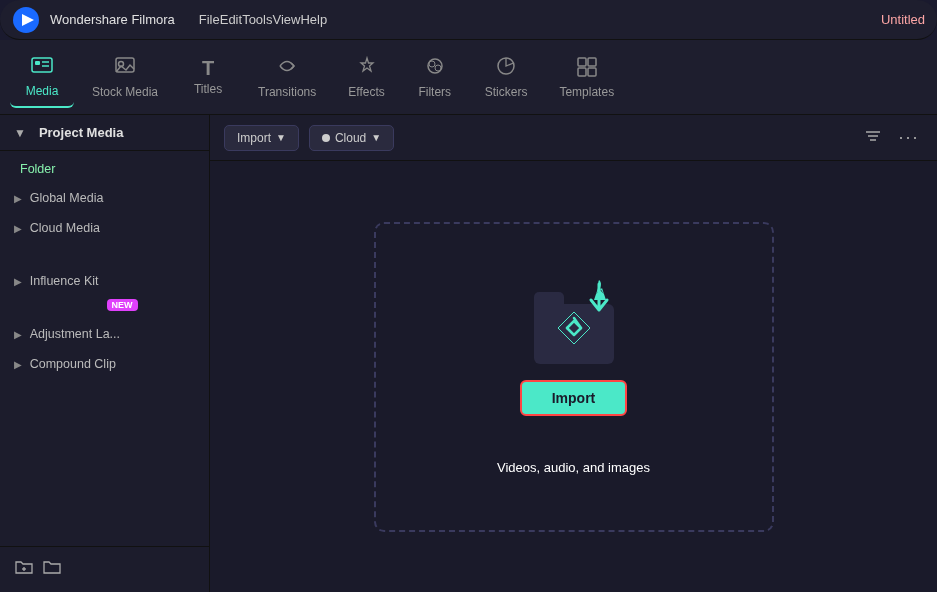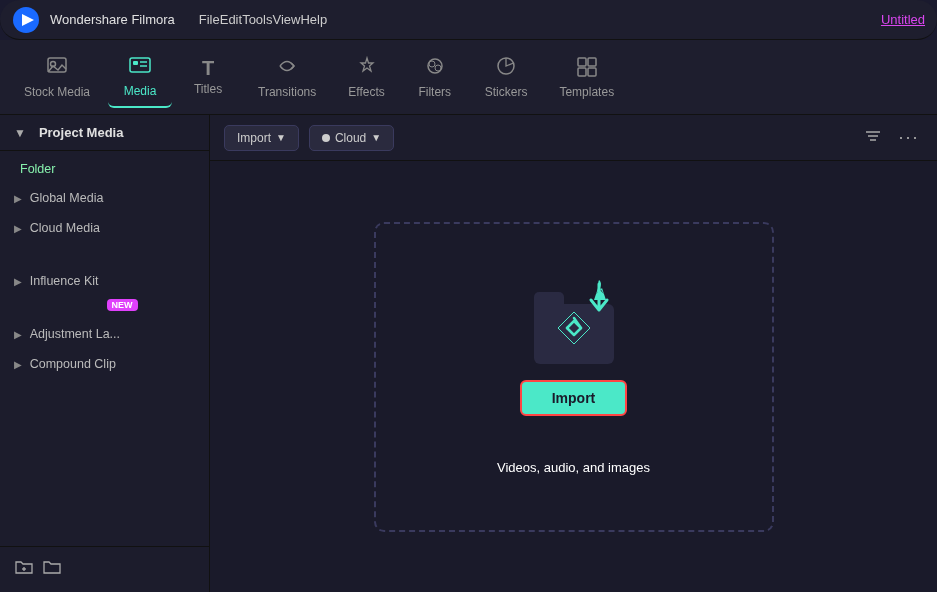--- a/index.html
+++ b/index.html
@@ -41,23 +41,22 @@
     #menu-bar {
       display: flex;
       margin-left: 14px;
     }
     .menu-item {
       color: #ccc;
       font-size: 13px;
       cursor: pointer;
     }
     #window-title {
-      color: #d946ef;
+      color: #fca5a5;
       font-size: 13px;
-      text-decoration: underline;
     }
 
     
     #tab-bar {
       height: 75px;
       background: #1e1e2e;
       display: flex;
       align-items: center;
       padding: 0 10px;
       gap: 4px;
@@ -251,40 +250,40 @@
       <span class="menu-item">Edit</span>
       <span class="menu-item">Tools</span>
       <span class="menu-item">View</span>
       <span class="menu-item">Help</span>
     </div>
   </div>
   <span id="window-title">Untitled</span>
 </div>
 
 <div id="tab-bar">
-  <div class="tab-item">
-    <span class="tab-icon">
-      <svg width="24" height="22" viewBox="0 0 24 22" fill="none">
-        <rect x="3" y="3" width="18" height="14" rx="2" stroke="#888" stroke-width="1.5" fill="none"></rect>
-        <circle cx="8" cy="9" r="2.5" stroke="#888" stroke-width="1.5" fill="none"></circle>
-        <polyline points="3,17 8,11 13,15 17,10 21,14" stroke="#888" stroke-width="1.5" fill="none"></polyline>
-      </svg>
-    </span>
-    <span>Stock Media</span>
-  </div>
   <div class="tab-item active">
     <span class="tab-icon">
       <svg width="24" height="22" viewBox="0 0 24 22" fill="none">
         <rect x="2" y="4" width="20" height="14" rx="2" stroke="#4be8c8" stroke-width="1.5" fill="none"></rect>
         <rect x="5" y="7" width="5" height="4" rx="1" fill="#4be8c8"></rect>
         <line x1="12" y1="8" x2="19" y2="8" stroke="#4be8c8" stroke-width="1.5"></line>
         <line x1="12" y1="12" x2="19" y2="12" stroke="#4be8c8" stroke-width="1.5"></line>
       </svg>
     </span>
     <span>Media</span>
+  </div>
+  <div class="tab-item">
+    <span class="tab-icon">
+      <svg width="24" height="22" viewBox="0 0 24 22" fill="none">
+        <rect x="3" y="3" width="18" height="14" rx="2" stroke="#888" stroke-width="1.5" fill="none"></rect>
+        <circle cx="8" cy="9" r="2.5" stroke="#888" stroke-width="1.5" fill="none"></circle>
+        <polyline points="3,17 8,11 13,15 17,10 21,14" stroke="#888" stroke-width="1.5" fill="none"></polyline>
+      </svg>
+    </span>
+    <span>Stock Media</span>
   </div>
   <div class="tab-item">
     <span class="tab-icon" style="color:#888;font-size:20px;font-weight:bold;">T</span>
     <span>Titles</span>
   </div>
   <div class="tab-item">
     <span class="tab-icon">
       <svg width="24" height="22" viewBox="0 0 24 22" fill="none">
         <path d="M5 11 Q12 2 19 11" stroke="#888" stroke-width="1.5" fill="none"></path>
         <path d="M5 11 Q12 20 19 11" stroke="#888" stroke-width="1.5" fill="none"></path>

